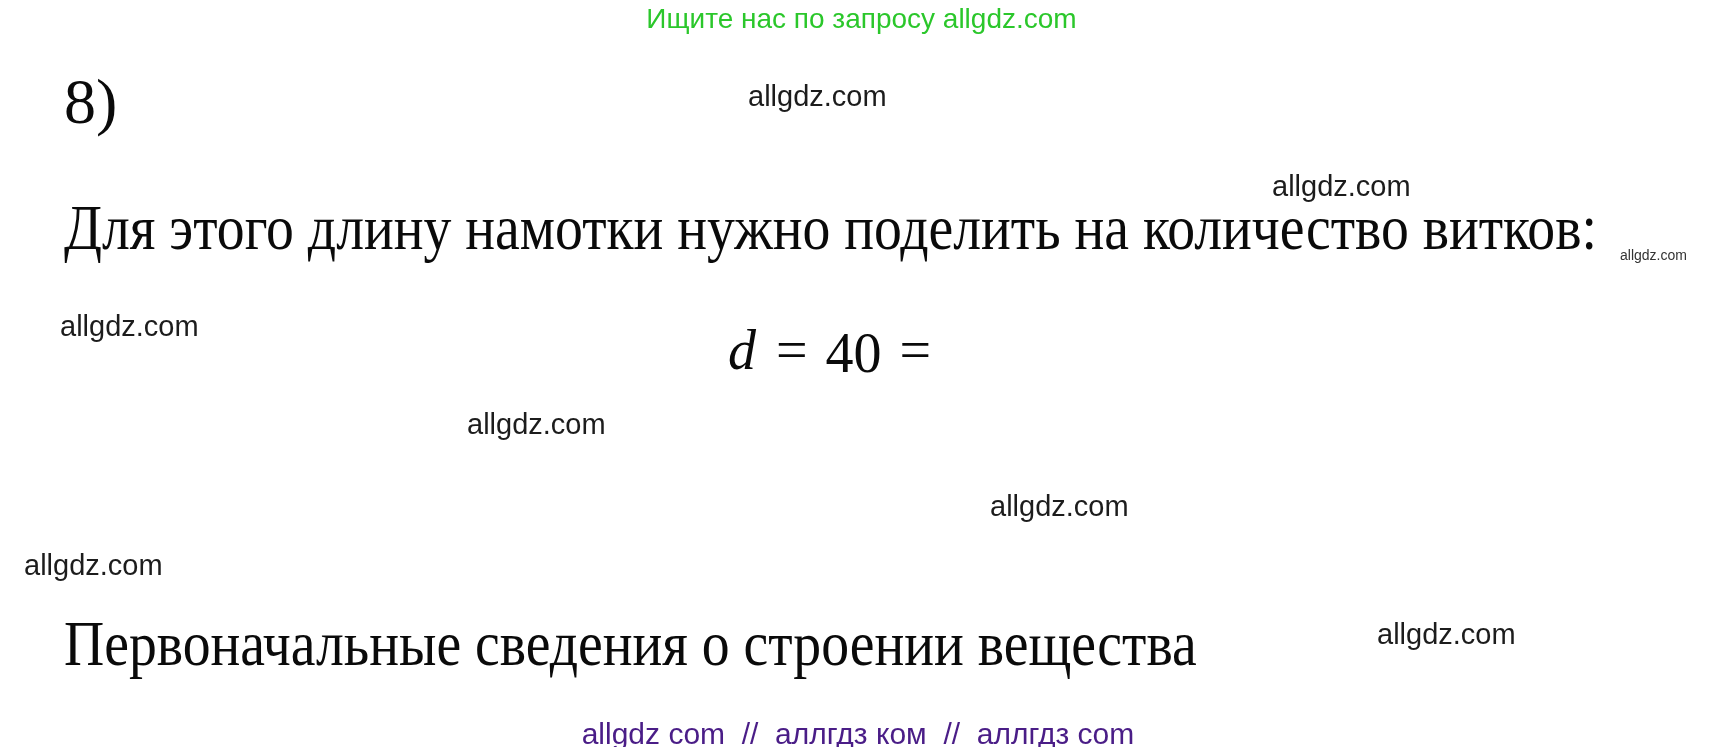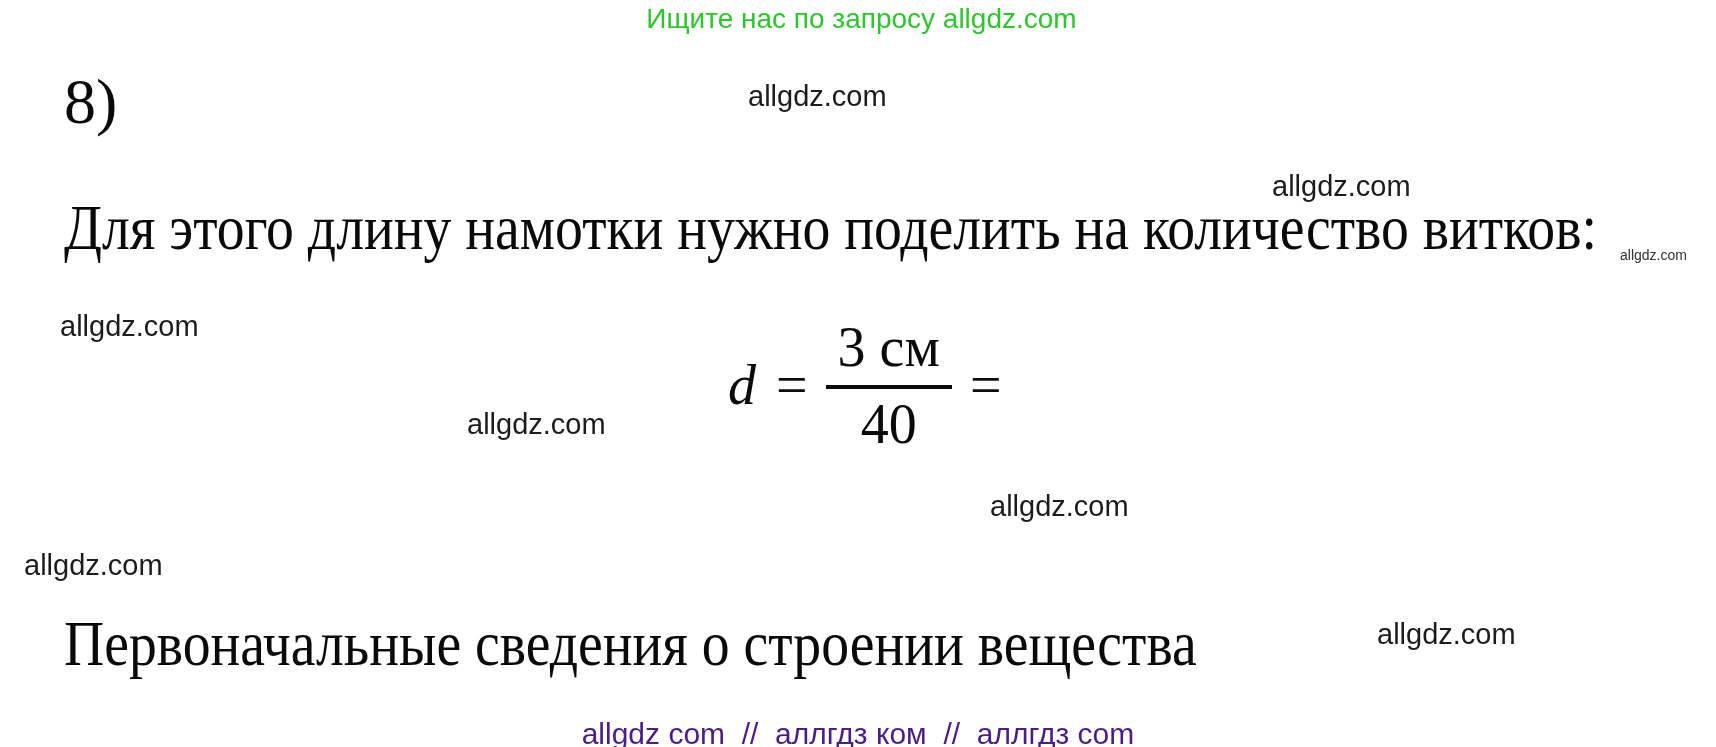--- a/index.html
+++ b/index.html
@@ -90,21 +90,20 @@
 
 <div class="abs serif body-line">Для этого длину намотки нужно поделить на количество витков:</div>
 
 <div class="abs wm wm3">allgdz.com</div>
 <div class="abs wm wm4">allgdz.com</div>
 
 <div class="abs formula">
   <span class="f-var">d</span>
   <span class="f-eq">=</span>
   <span class="frac">
-    <span class="num">3 см</span>
     <span class="den">40</span>
   </span>
   <span class="f-eq">=</span>
 </div>
 
 <div class="abs wm wm5">allgdz.com</div>
 <div class="abs wm wm6">allgdz.com</div>
 <div class="abs wm wm7">allgdz.com</div>
 
 <div class="abs serif heading">Первоначальные сведения о строении вещества</div>

